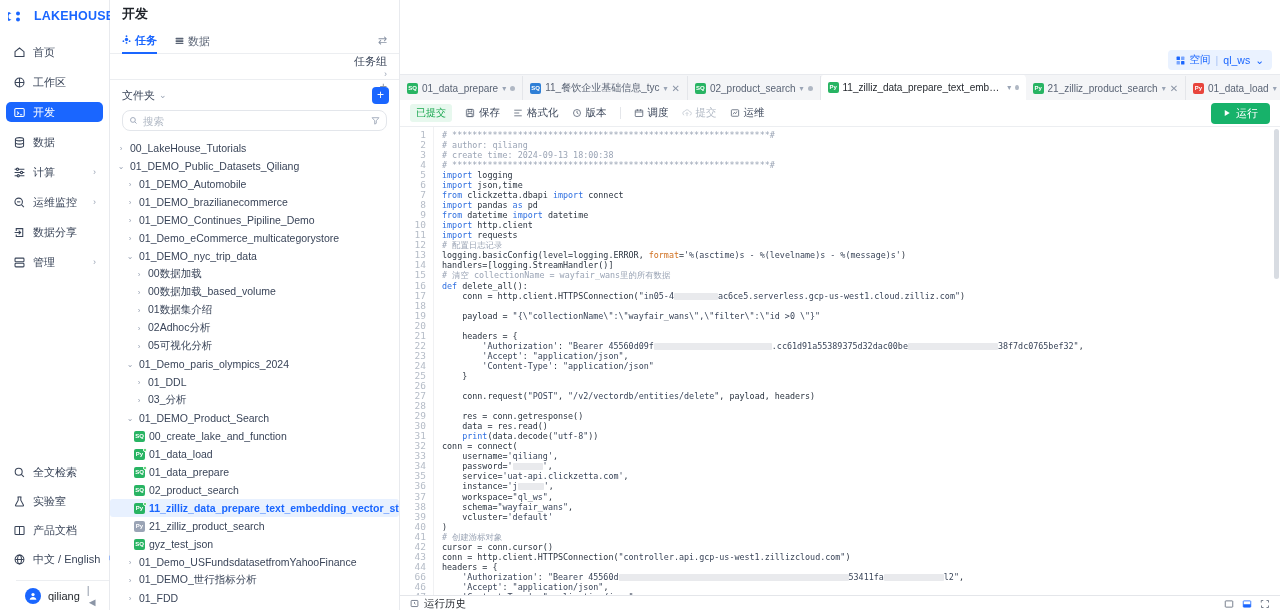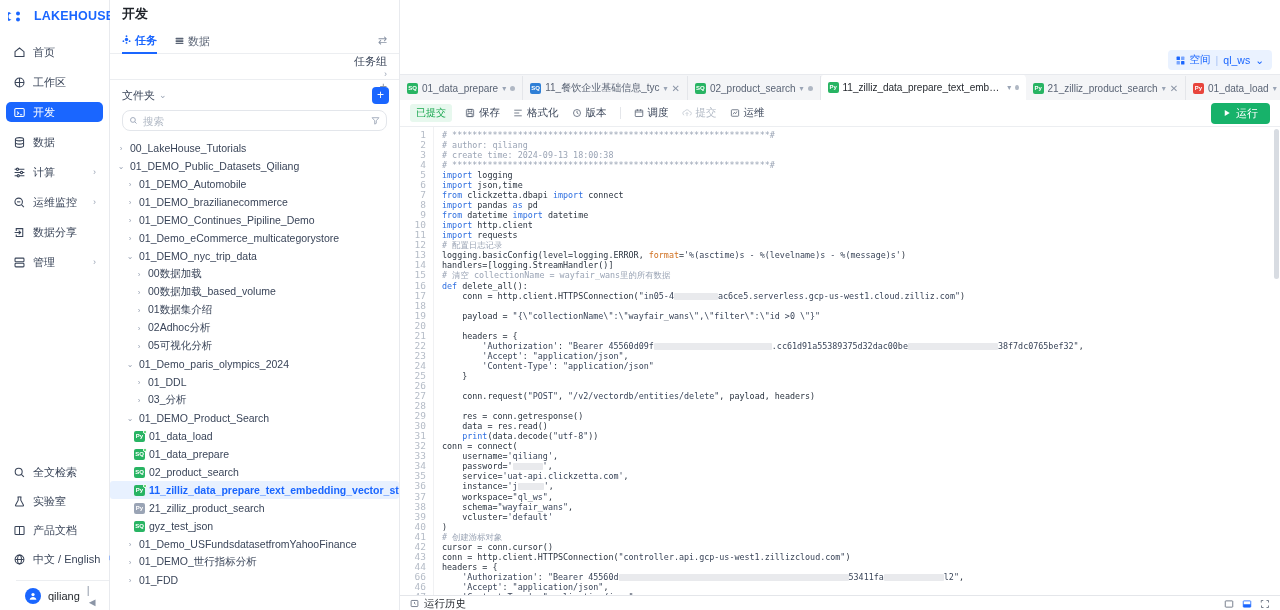--- a/index.html
+++ b/index.html
@@ -502,20 +502,26 @@
           <span class="tw">›</span>
           <span>01_DDL</span>
         </div>
         <div class="tnode" style="padding-left: 24px;">
           <span class="tw">›</span>
           <span>03_分析</span>
         </div>
         <div class="tnode" style="padding-left: 15px;">
           <span class="tw">⌄</span>
           <span>01_DEMO_Product_Search</span>
+        </div>
+        <div class="tnode" style="padding-left: 24px;">
+          <span class="fileicon fi-sql">
+            <span class="base">SQ</span>
+          </span>
+          <span>00_create_lake_and_function</span>
         </div>
         <div class="tnode" style="padding-left: 24px;">
           <span class="fileicon fi-py">
             <span class="base">Py</span>
             <span class="dot-green"></span>
           </span>
           <span>01_data_load</span>
         </div>
         <div class="tnode" style="padding-left: 24px;">
           <span class="fileicon fi-sql">

